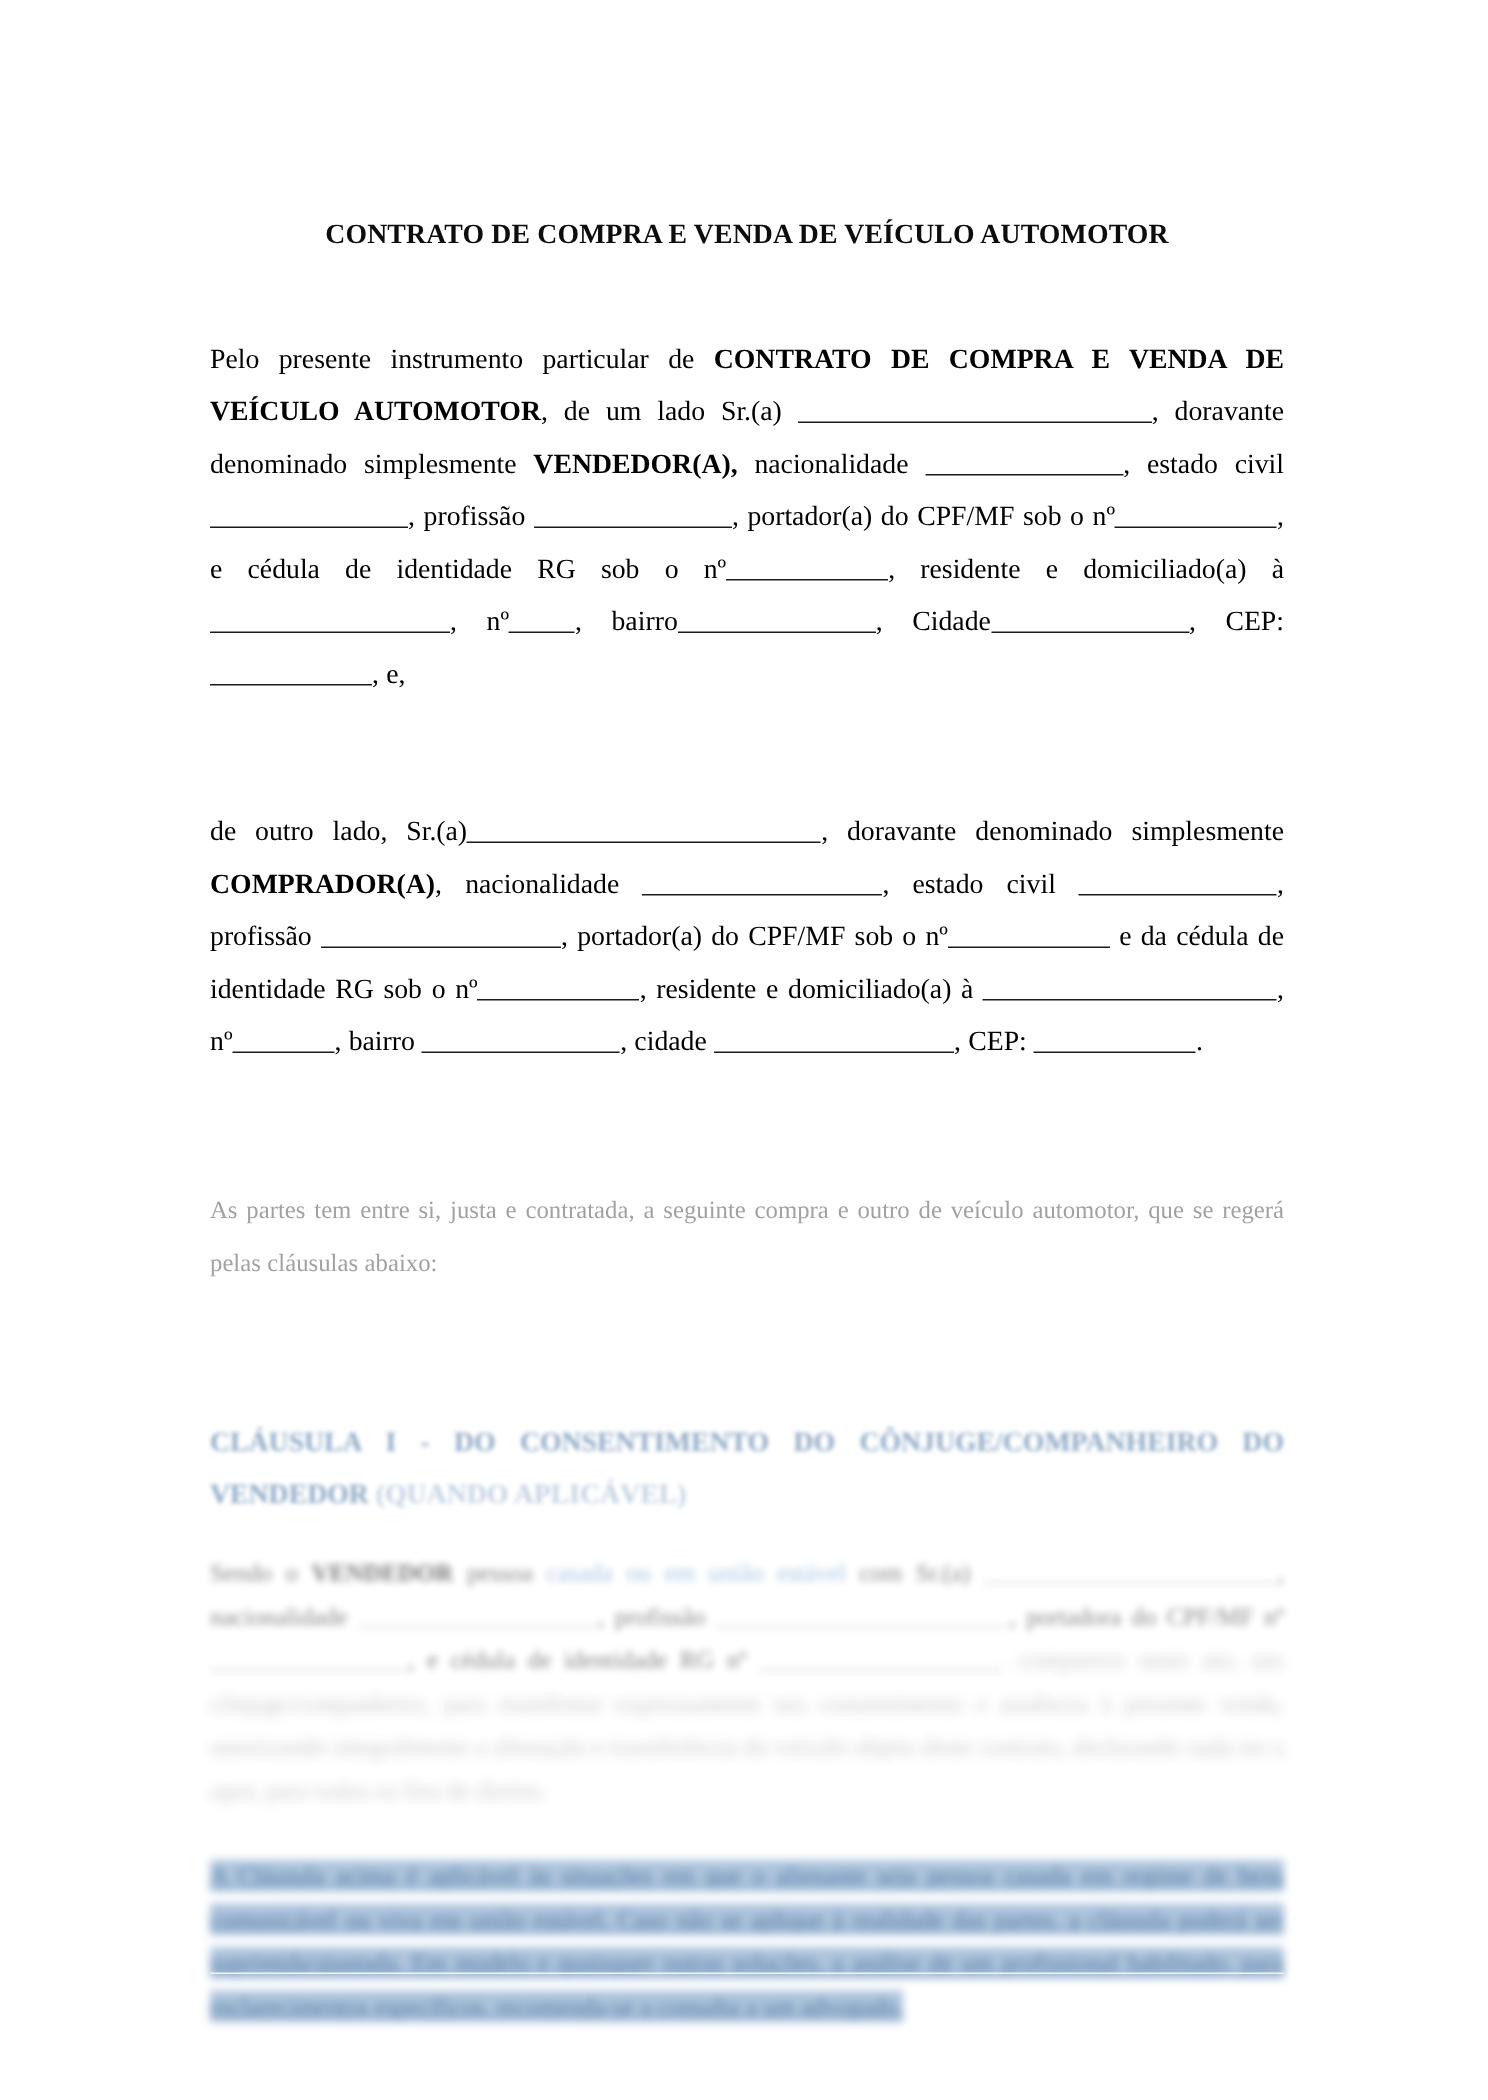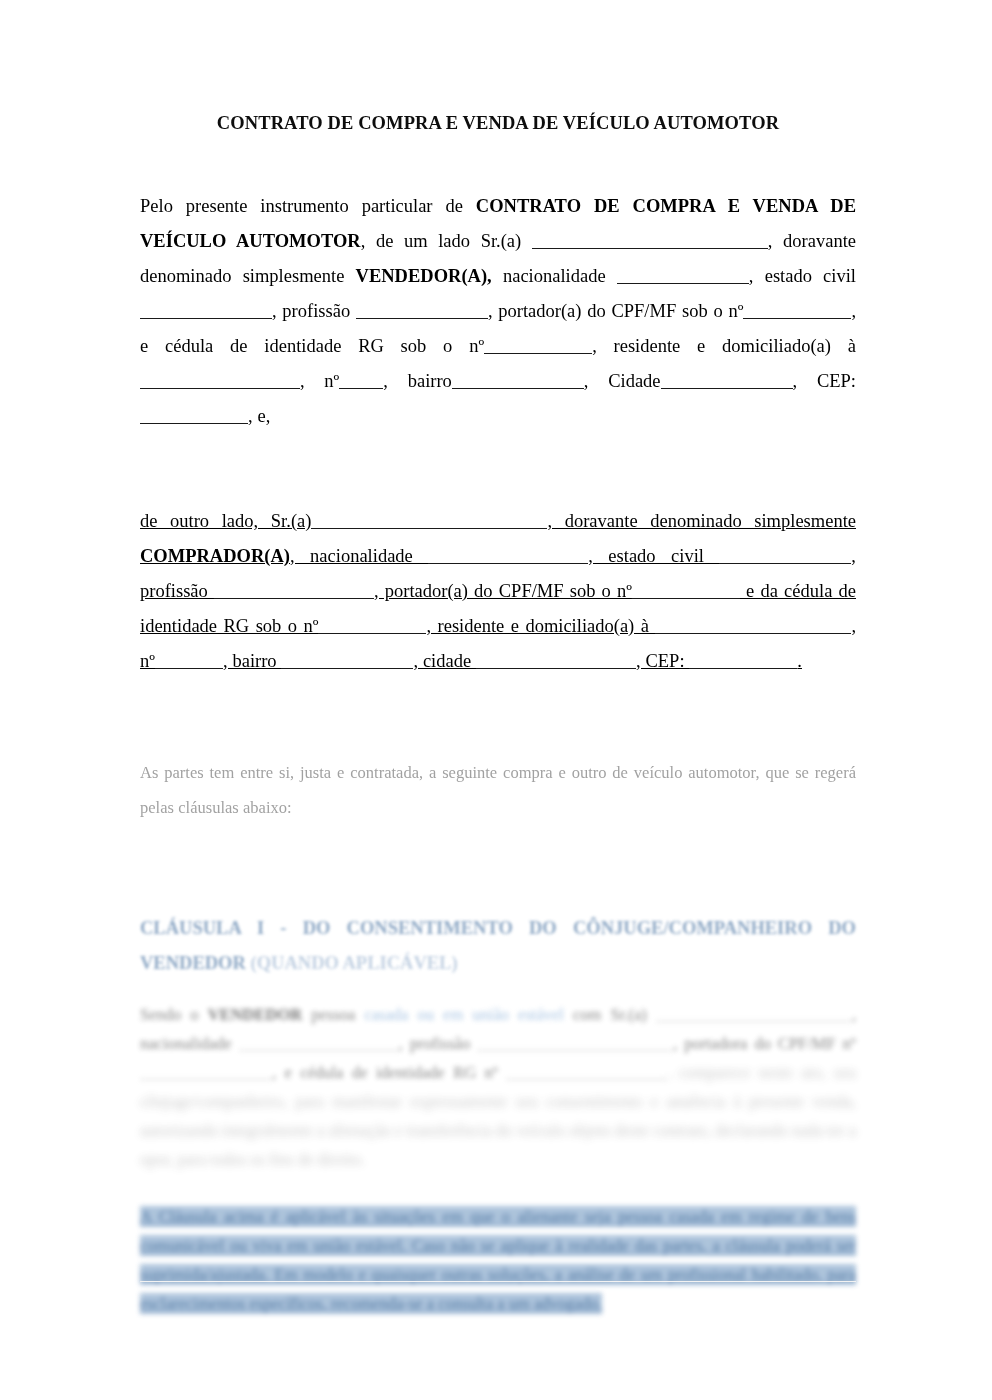--- a/index.html
+++ b/index.html
@@ -14,20 +14,21 @@
     position: relative;
     overflow: hidden;
     font-family: "Liberation Serif", "DejaVu Serif", serif;
     -webkit-font-smoothing: antialiased;
   }
 
   .page {
     position: absolute;
     inset: 0;
     background: #ffffff;
+    margin-top: 34px;
   }
 
   .content {
     position: absolute;
     left: 140px;
     top: 0;
     width: 716px;
   }
 
   
@@ -49,21 +50,21 @@
     text-align: justify;
     text-align-last: left;
     color: #000000;
     margin: 0;
     word-spacing: 0.2px;
   }
 
   .para b { font-weight: bold; }
 
   .block-1 { margin-top: 54px; }
-  .block-2 { margin-top: 70px; text-decoration: underline; }
+  .block-2 { margin-top: 70px; }
   .block-3 { margin-top: 76px; }
 
   
   .faded {
     color: #9a9a9a;
     font-size: 16.5px;
     line-height: 35px;
     filter: blur(0.35px);
     opacity: 0.92;
   }

